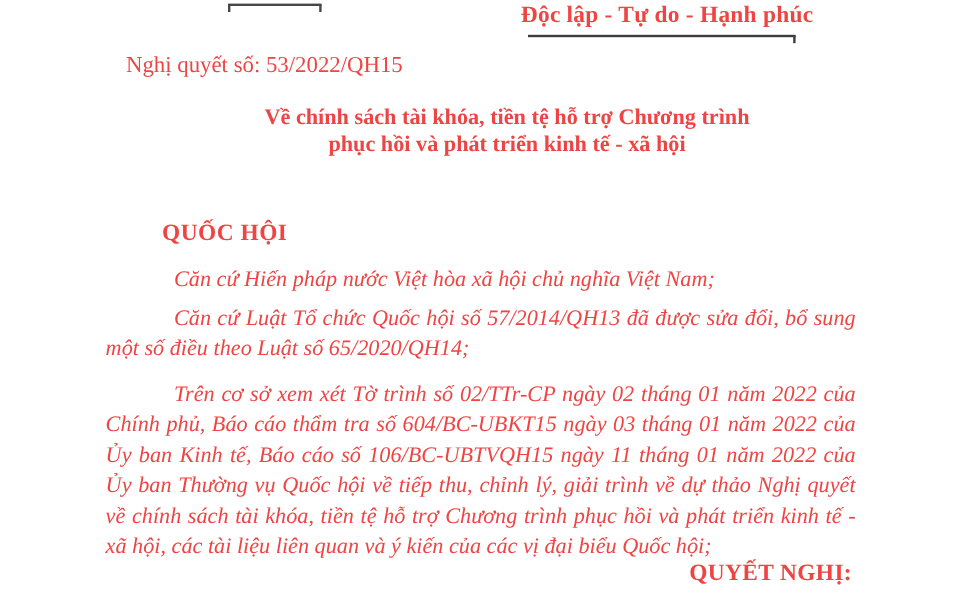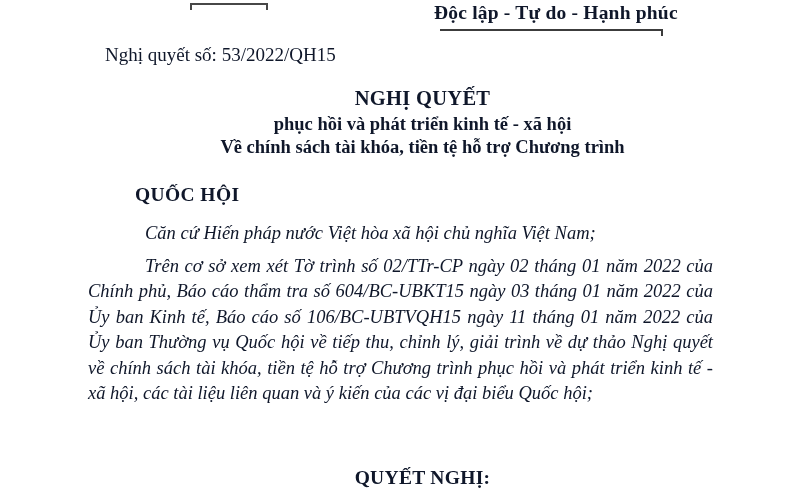--- a/index.html
+++ b/index.html
@@ -7,21 +7,21 @@
     padding: 0;
     background: #ffffff;
   }
   .page {
     position: relative;
     width: 800px;
     height: 500px;
     background: #ffffff;
     overflow: hidden;
     font-family: "Liberation Serif", "DejaVu Serif", serif;
-    color: #0f172a;
+    color: #ef4444;
   }
   
   .rule-left {
     position: absolute;
     left: 190px;
     top: 3px;
     width: 78px;
     height: 7px;
     border-top: 2.5px solid #474747;
   }
@@ -123,46 +123,46 @@
   .body-block p:last-child {
     margin-bottom: 0;
     font-family: Liberation Serif, serif;
   }
 
   .decree-heading {
     position: absolute;
     left: 135px;
     top: 467px;
     width: 575px;
-    text-align: center;
+    text-align: right;
     font-size: 19.5px;
     font-weight: bold;
     letter-spacing: 0.3px;
   }
 </style>
 </head>
 <body>
 
 <div class="page">
 
   <div class="rule-left"></div>
 
   <div class="motto">Độc lập - Tự do - Hạnh phúc</div>
   <div class="motto-rule"></div>
 
   <div class="doc-number">Nghị quyết số: 53/2022/QH15</div>
 
   <div class="title-block">
-    <p class="title-heading">NGHỊ QUYẾT</p>
+    <p class="title-sub">Về chính sách tài khóa, tiền tệ hỗ trợ Chương trình</p>
     <p class="title-sub">phục hồi và phát triển kinh tế - xã hội</p>
-    <p class="title-sub">Về chính sách tài khóa, tiền tệ hỗ trợ Chương trình</p>
   </div>
 
   <div class="issuer">QUỐC HỘI</div>
 
   <div class="body-block">
     <p>Căn cứ Hiến pháp nước Việt hòa xã hội chủ nghĩa Việt Nam;</p>
+    <p class="gap-large">Căn cứ Luật Tổ chức Quốc hội số 57/2014/QH13 đã được sửa đổi, bổ sung một số điều theo Luật số 65/2020/QH14;</p>
     <p>Trên cơ sở xem xét Tờ trình số 02/TTr-CP ngày 02 tháng 01 năm 2022 của Chính phủ, Báo cáo thẩm tra số 604/BC-UBKT15 ngày 03 tháng 01 năm 2022 của Ủy ban Kinh tế, Báo cáo số 106/BC-UBTVQH15 ngày 11 tháng 01 năm 2022 của Ủy ban Thường vụ Quốc hội về tiếp thu, chỉnh lý, giải trình về dự thảo Nghị quyết về chính sách tài khóa, tiền tệ hỗ trợ Chương trình phục hồi và phát triển kinh tế - xã hội, các tài liệu liên quan và ý kiến của các vị đại biểu Quốc hội;</p>
   </div>
 
   <div class="decree-heading">QUYẾT NGHỊ:</div>
 
 </div>
 
 </body></html>

